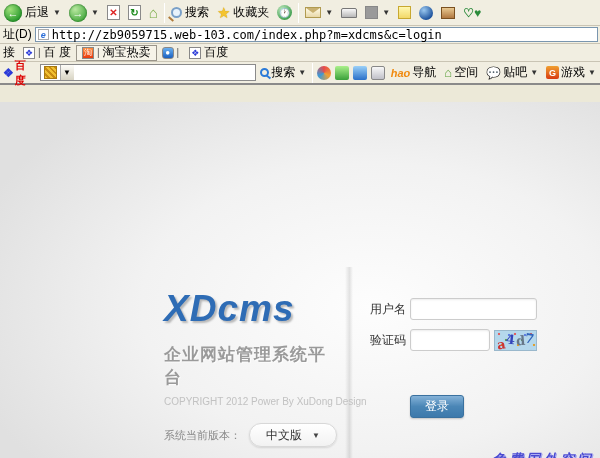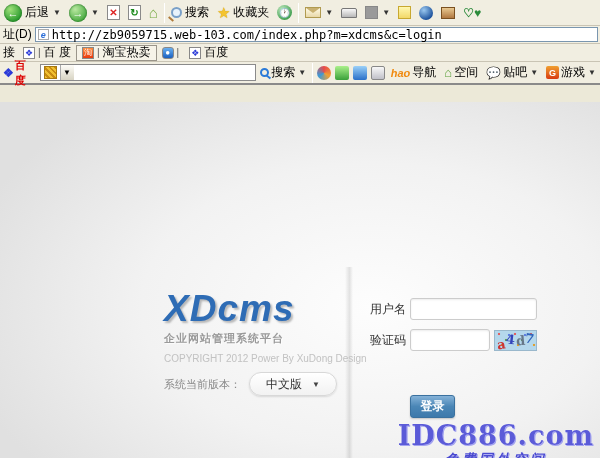--- a/index.html
+++ b/index.html
@@ -82,23 +82,23 @@
 
   
   .page { position:absolute; left:0; top:102px; width:600px; height:371px;
           background:radial-gradient(ellipse 420px 260px at 62% 55%, #fdfdfd 0%, #f2f2f2 55%, #e0e0e0 100%); }
   .divider { position:absolute; left:345px; top:165px; width:8px; height:240px;
              background:linear-gradient(90deg, rgba(0,0,0,0) 0%, rgba(0,0,0,0.10) 55%, rgba(0,0,0,0) 100%); }
 
   .logo-block { position:absolute; left:164px; top:188px; width:175px; }
   .logo-title { font-size:37px; font-weight:bold; font-style:italic; color:#2e6cb5; letter-spacing:1px;
                 text-shadow:2px 2px 2px rgba(0,0,0,0.25); line-height:1.0; }
-  .logo-sub { margin-top:4px; font-size:11px; font-weight:bold; color:#9a9a9a; letter-spacing:1px; text-shadow:1px 1px 1px rgba(255,255,255,0.8); }
+  .logo-sub { margin-top:16px; font-size:17px; font-weight:bold; color:#9a9a9a; letter-spacing:1px; text-shadow:1px 1px 1px rgba(255,255,255,0.8); }
   .logo-copy { margin-top:7px; font-size:10px; color:#c2c2c2; white-space:nowrap; }
-  .ver-row { margin-top:8px; display:flex; align-items:center; gap:8px; }
+  .ver-row { margin-top:16px; display:flex; align-items:center; gap:8px; }
   .ver-label { font-size:11px; color:#8a8a8a; }
   .ver-select { display:flex; align-items:center; justify-content:center; gap:10px; width:88px; height:24px;
                 background:linear-gradient(#ffffff,#f2f2f2); border:1px solid #d8d8d8; border-radius:12px;
                 box-shadow:0 1px 2px rgba(0,0,0,0.12); font-size:12px; color:#333; cursor:pointer; }
   .ver-caret { font-size:8px; color:#444; }
 
   .form-block { position:absolute; left:370px; top:196px; width:170px; }
   .f-row { display:flex; align-items:center; margin-bottom:9px; height:22px; }
   .f-label { width:40px; font-size:12px; color:#333; white-space:nowrap; }
   .f-input { width:127px; height:22px; margin-left:0px; background:#fff; border:1px solid #ccc; border-radius:3px;
@@ -111,22 +111,22 @@
                radial-gradient(circle at 11px 9px, #60a060 1px, transparent 1.6px),
                radial-gradient(circle at 7px 14px, #e0a030 1px, transparent 1.6px),
                radial-gradient(circle at 14px 4px, #6080e0 1px, transparent 1.6px);
              background-size:16px 17px; }
   .captcha span { position:absolute; font-weight:bold; font-size:13px; font-family:"DejaVu Serif", serif; }
   .cap0 { left:2px; top:6px; color:#cc3333; font-size:10px; transform:rotate(-8deg); }
   .cap1 { left:11px; top:1px; color:#3344bb; transform:rotate(6deg); }
   .cap2 { left:21px; top:2px; color:#667788; transform:rotate(-5deg); }
   .cap3 { left:30px; top:0px; color:#3366bb; transform:rotate(10deg); }
 
-  .login-btn { position:absolute; left:40px; top:97px; width:45px; height:23px; border:1px solid #3a719f; border-radius:3px;
-               background:linear-gradient(#85b2d8, #4a86b6 50%, #3d79ab); color:#fff; font-weight:bold; font-size:12px;
+  .login-btn { position:absolute; left:40px; top:97px; width:54px; height:23px; border:1px solid #3a719f; border-radius:3px;
+               background:linear-gradient(#85b2d8, #4a86b6 50%, #3d79ab); color:#fff; font-weight:normal; font-size:12px;
                display:flex; align-items:center; justify-content:center; cursor:pointer; box-shadow:0 1px 2px rgba(0,0,0,0.2); }
 
   .watermark { position:absolute; right:6px; bottom:4px; text-align:center; pointer-events:none; }
   .wm1 { font-family:"DejaVu Serif", serif; font-weight:bold; font-size:27px; color:#5b5bd8; line-height:1.0;
          text-shadow:0 0 1px #fff, 1px 1px 0 #9a9af0; letter-spacing:1px; }
   .wm2 { font-family:Liberation Mono, monospace; font-weight:bold; font-style:italic; font-size:14px; color:#4a4ad0;
          text-shadow:0 0 1px #fff, 1px 1px 0 #9a9af0; letter-spacing:3px; margin-top:2px; }
 </style>
 </head>
 <body>
@@ -290,18 +290,17 @@
           <span class="cap0">a</span>
           <span class="cap1">4</span>
           <span class="cap2">d</span>
           <span class="cap3">7</span>
         </div>
       </div>
       <div class="login-btn">登录</div>
     </div>
 
     <div class="watermark">
-      <div class="wm1">IDC886.com</div>
       <div class="wm2">免费国外空间</div>
     </div>
   </div>
 
 </div>
 
 </body></html>

